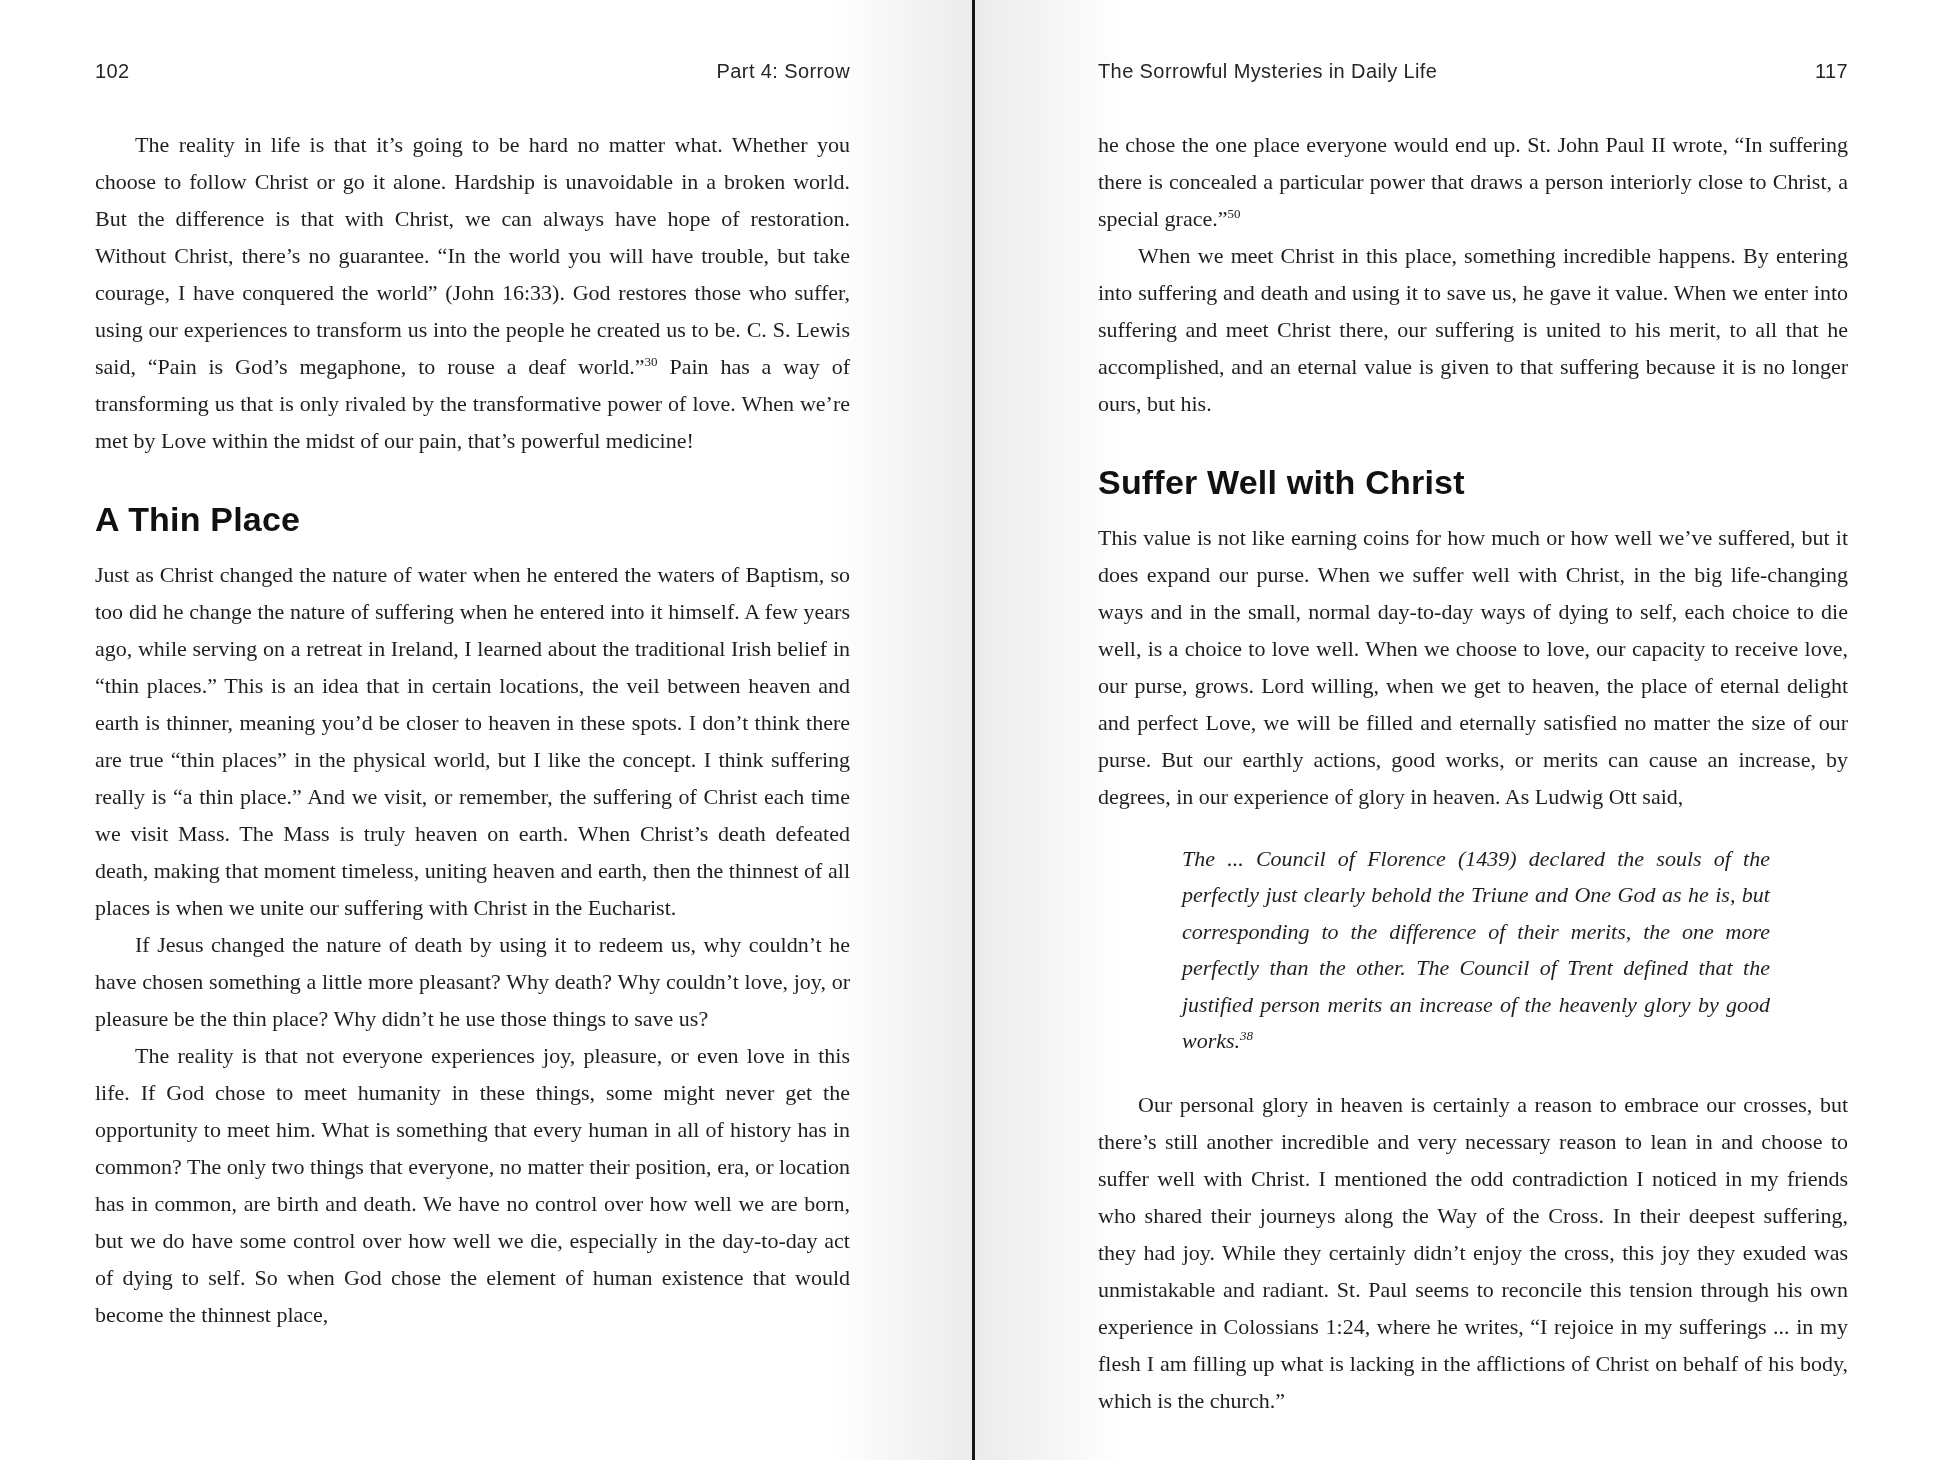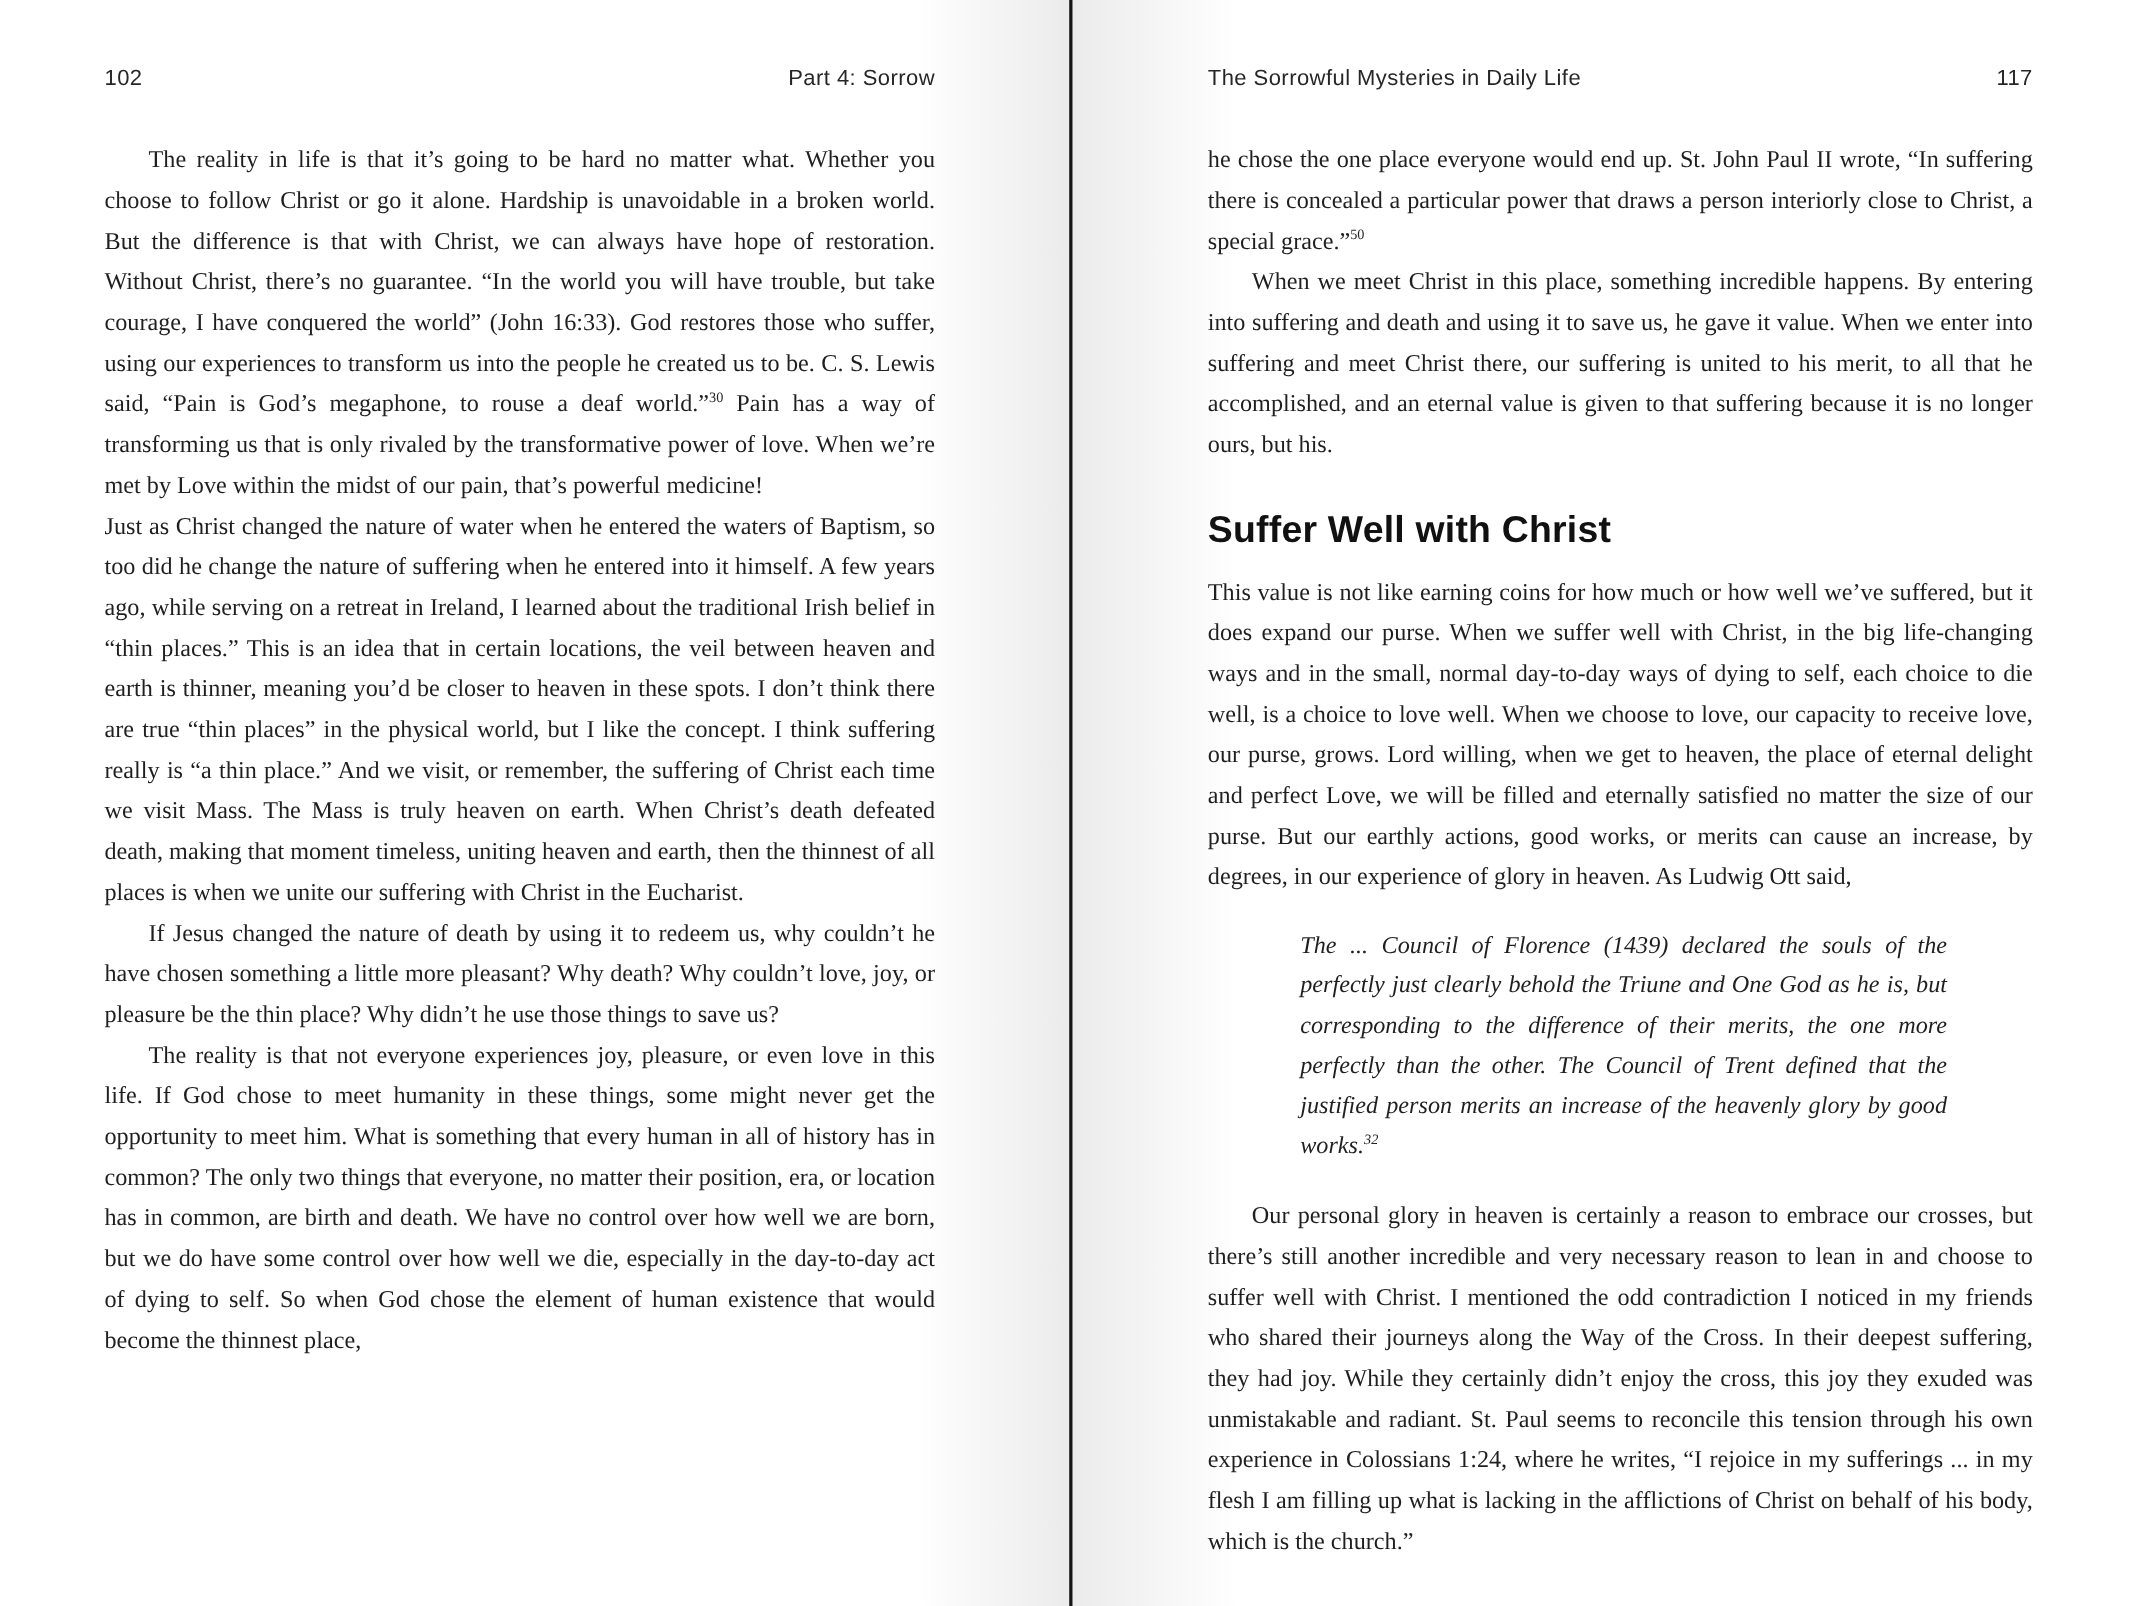--- a/index.html
+++ b/index.html
@@ -108,37 +108,38 @@
 
 <div class="spread">
 
   <div class="page left">
     <div class="running-head">
       <span>102</span>
       <span>Part 4: Sorrow</span>
     </div>
     <div class="text-col">
         <p class="para indent"><span>The reality in life is that it’s going to be hard no matter what. Whether you choose to follow Christ or go it alone. Hardship is unavoidable in a broken world. But the difference is that with Christ, we can always have hope of restoration. Without Christ, there’s no guarantee. “In the world you will have trouble, but take courage, I have conquered the world” (John 16:33). God restores those who suffer, using our experiences to transform us into the people he created us to be. C. S. Lewis said, “Pain is God’s megaphone, to rouse a deaf world.”</span><sup>30</sup><span> Pain has a way of transforming us that is only rivaled by the transformative power of love. When we’re met by Love within the midst of our pain, that’s powerful medicine!</span></p>
+        <h2 class="section-heading">A Thin Place</h2>
         <p class="para"><span>Just as Christ changed the nature of water when he entered the waters of Baptism, so too did he change the nature of suffering when he entered into it himself. A few years ago, while serving on a retreat in Ireland, I learned about the traditional Irish belief in “thin places.” This is an idea that in certain locations, the veil between heaven and earth is thinner, meaning you’d be closer to heaven in these spots. I don’t think there are true “thin places” in the physical world, but I like the concept. I think suffering really is “a thin place.” And we visit, or remember, the suffering of Christ each time we visit Mass. The Mass is truly heaven on earth. When Christ’s death defeated death, making that moment timeless, uniting heaven and earth, then the thinnest of all places is when we unite our suffering with Christ in the Eucharist.</span></p>
         <p class="para indent"><span>If Jesus changed the nature of death by using it to redeem us, why couldn’t he have chosen something a little more pleasant? Why death? Why couldn’t love, joy, or pleasure be the thin place? Why didn’t he use those things to save us?</span></p>
         <p class="para indent"><span>The reality is that not everyone experiences joy, pleasure, or even love in this life. If God chose to meet humanity in these things, some might never get the opportunity to meet him. What </span><span class="it">is</span><span> something that every human in all of history has in common? The only two things that everyone, no matter their position, era, or location has in common, are birth and death. We have no control over how well we are born, but we do have some control over how well we die, especially in the day-to-day act of dying to self. So when God chose the element of human existence that would become the thinnest place,</span></p>
       </div>
   </div>
 
   <div class="page right">
     <div class="running-head">
       <span>The Sorrowful Mysteries in Daily Life</span>
       <span>117</span>
     </div>
     <div class="text-col">
         <p class="para"><span>he chose the one place everyone would end up. St. John Paul II wrote, “In suffering there is concealed a particular power that draws a person interiorly close to Christ, a special grace.”</span><sup>50</sup></p>
         <p class="para indent"><span>When we meet Christ in this place, something incredible happens. By entering into suffering and death and using it to save us, he gave it value. When we enter into suffering and meet Christ there, our suffering is united to his merit, to all that he accomplished, and an eternal value is given to that suffering because it is no longer ours, but his.</span></p>
         <h2 class="section-heading">Suffer Well with Christ</h2>
         <p class="para"><span>This value is not like earning coins for how much or how well we’ve suffered, but it does expand our purse. When we suffer well with Christ, in the big life-changing ways and in the small, normal day-to-day ways of dying to self, each choice to die well, is a choice to love well. When we choose to love, our capacity to receive love, our purse, grows. Lord willing, when we get to heaven, the place of eternal delight and perfect Love, we will be filled and eternally satisfied no matter the size of our purse. But our earthly actions, good works, or merits can cause an increase, by degrees, in our experience of glory in heaven. As Ludwig Ott said,</span></p>
-        <div class="quote"><span>The ... Council of Florence (1439) declared the souls of the perfectly just clearly behold the Triune and One God as he is, but corresponding to the difference of their merits, the one more perfectly than the other. The Council of Trent defined that the justified person merits an increase of the heavenly glory by good works.</span><sup>32</sup></div>
+        <div class="quote"><span>The ... Council of Florence (1439) declared the souls of the perfectly just clearly behold the Triune and One God as he is, but corresponding to the difference of their merits, the one more perfectly than the other. The Council of Trent defined that the justified person merits an increase of the heavenly glory by good works.</span><sup>38</sup></div>
         <p class="para indent"><span>Our personal glory in heaven is certainly a reason to embrace our crosses, but there’s still another incredible and very necessary reason to lean in and choose to suffer well with Christ. I mentioned the odd contradiction I noticed in my friends who shared their journeys along the Way of the Cross. In their deepest suffering, they had joy. While they certainly didn’t enjoy the cross, this joy they exuded was unmistakable and radiant. St. Paul seems to reconcile this tension through his own experience in Colossians 1:24, where he writes, “I rejoice in my sufferings ... in my flesh I am filling up what is lacking in the afflictions of Christ on behalf of his body, which is the church.”</span></p>
       </div>
   </div>
 
   <div class="gutter-shadow-left"></div>
   <div class="gutter-line"></div>
   <div class="gutter-shadow-right"></div>
 
 </div>
 

